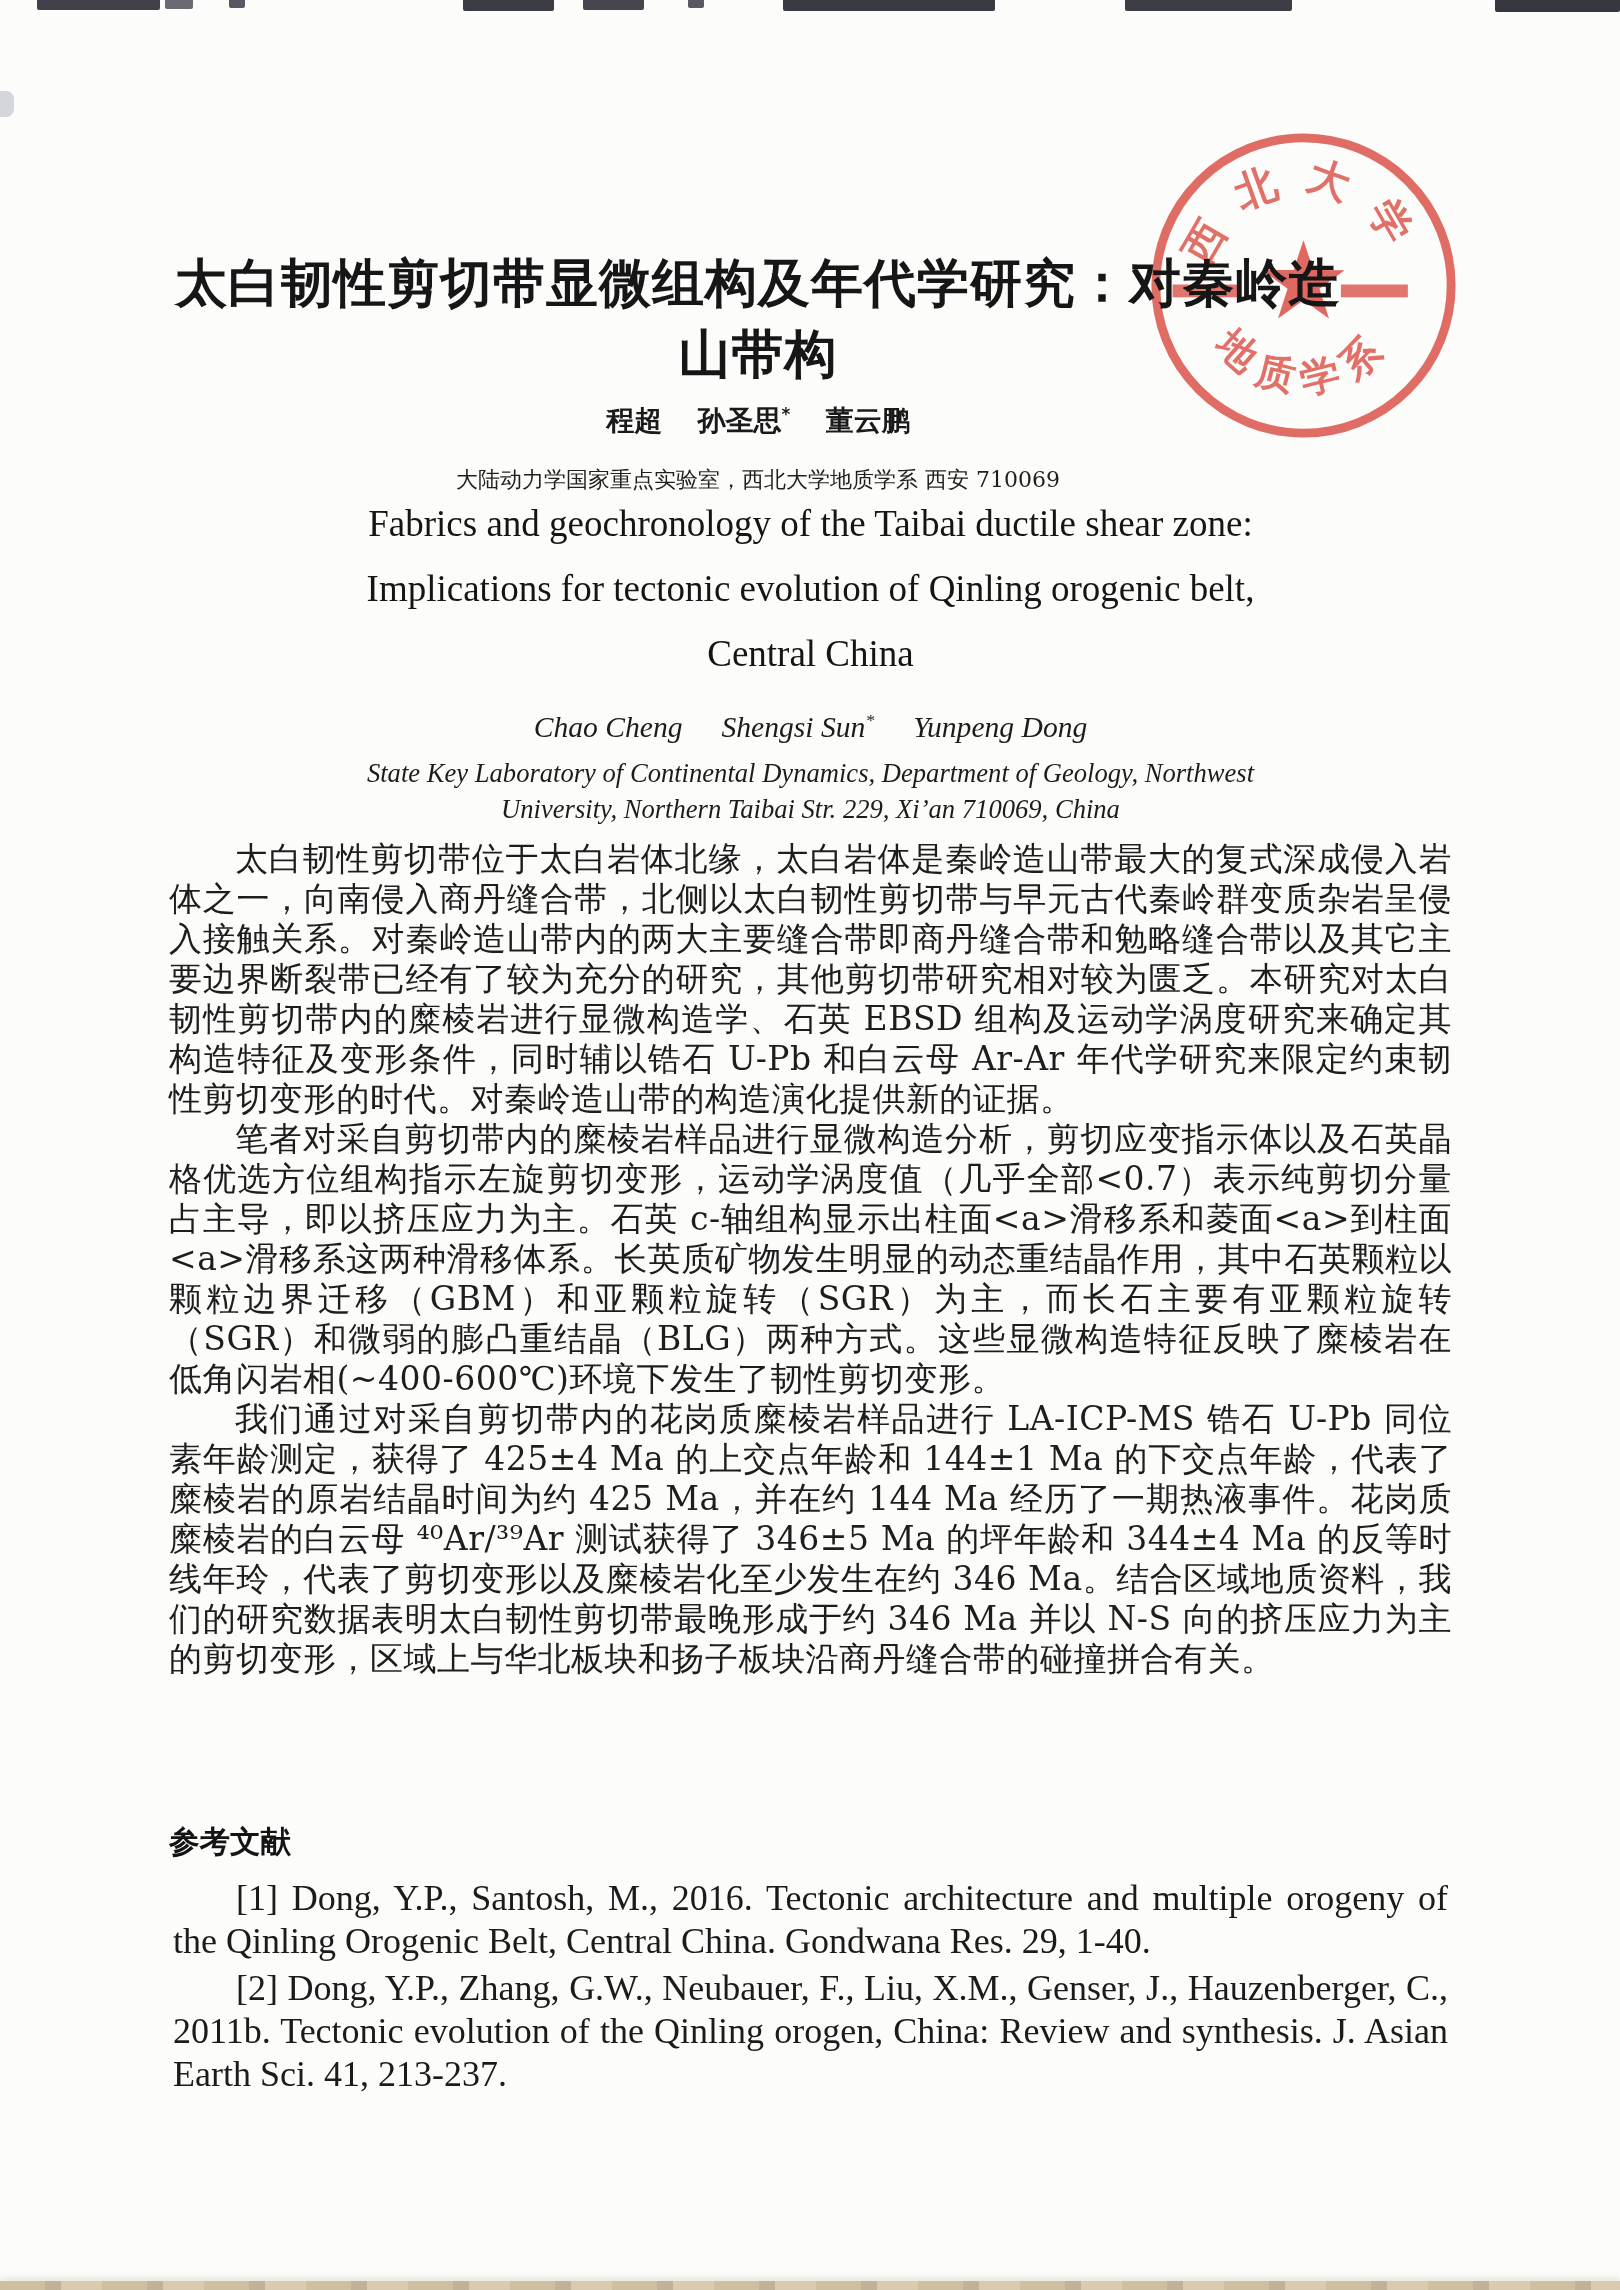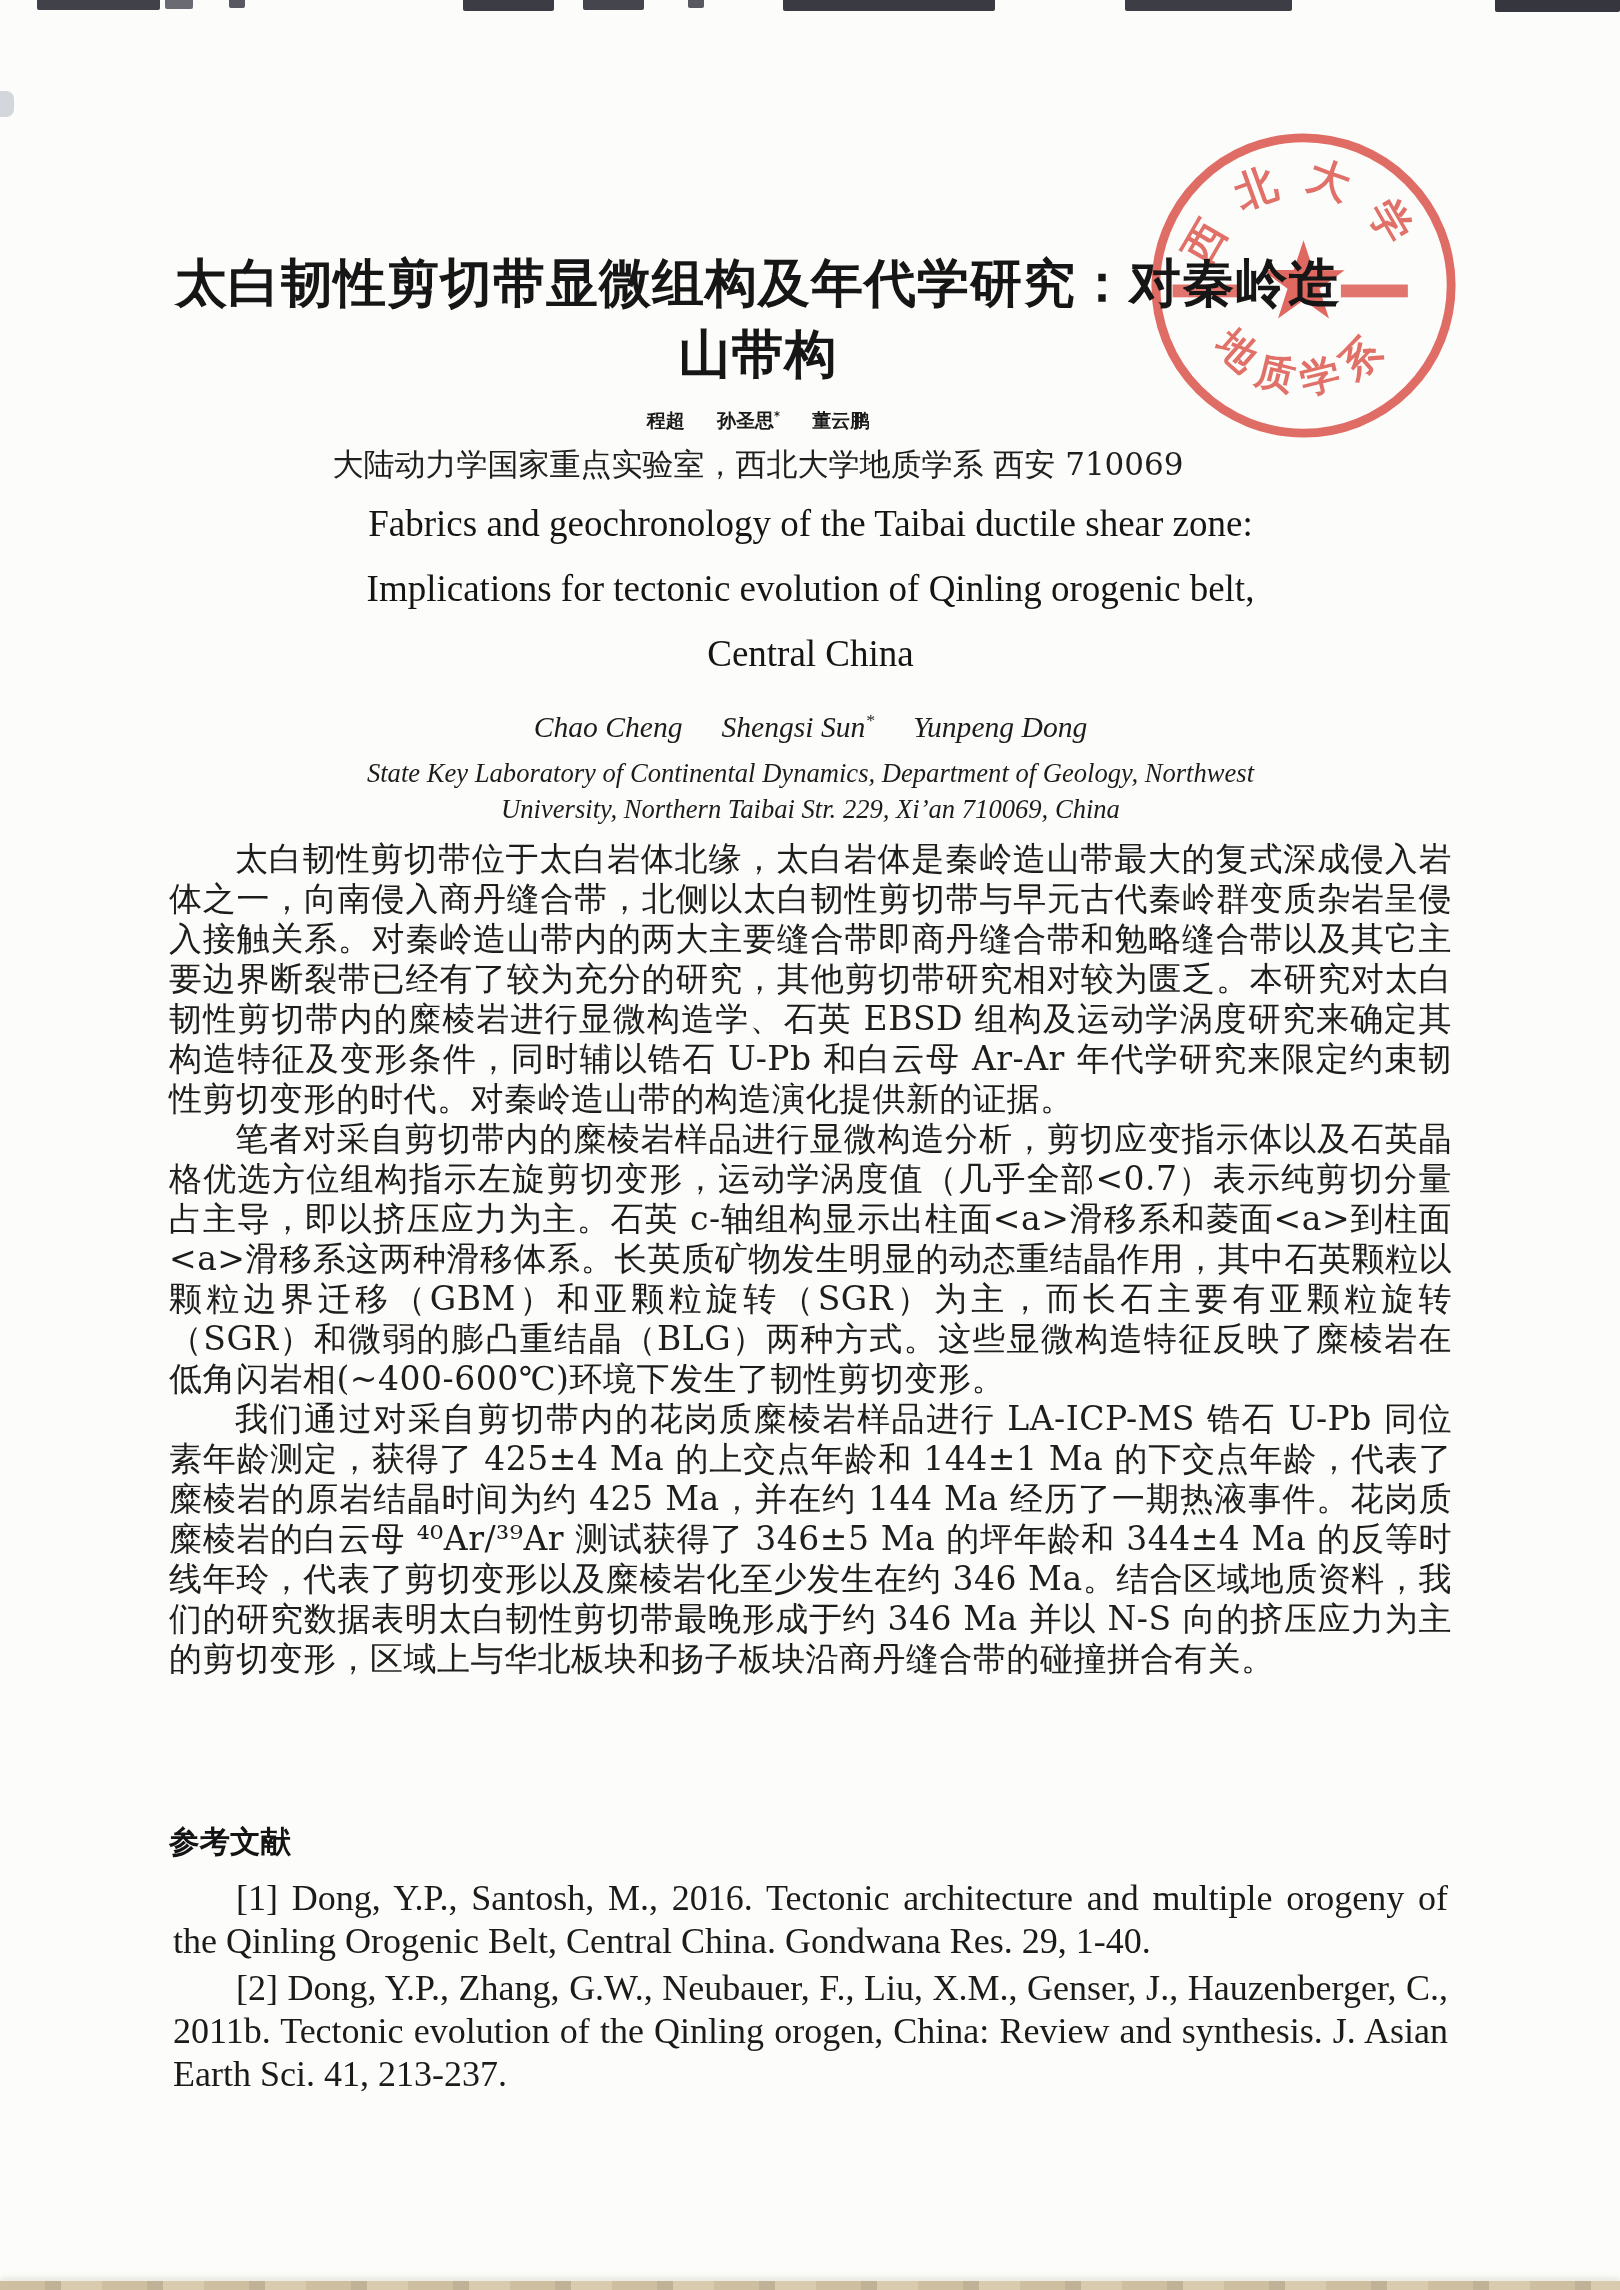--- a/index.html
+++ b/index.html
@@ -35,24 +35,24 @@
   .seal{position:absolute;left:1146px;top:128px;z-index:1;opacity:.88;}
   .seal text{font-family:"DejaVu Sans","Liberation Sans",sans-serif;font-weight:700;}
 
   
   .header-zh{position:absolute;left:167px;top:248px;width:1182px;text-align:center;z-index:2;}
   .title-zh{
     font-family:"DejaVu Sans","Liberation Sans",sans-serif;
     font-weight:700;font-size:52px;line-height:71px;letter-spacing:1px;color:#161616;
   }
   .authors-zh{margin-top:9.9px;font-family:"DejaVu Sans","Liberation Sans",sans-serif;
-    font-weight:600;font-size:19px;line-height:41px;color:#1a1a1a;}
+    font-weight:600;font-size:28px;line-height:41px;color:#1a1a1a;}
   .authors-zh .author{margin:0 12.8px;}
-  .affil-zh{margin-top:4px;font-family:"DejaVu Serif","Liberation Serif",serif;
-    font-size:31px;line-height:39px;color:#1f1f1f;}
+  .affil-zh{margin-top:19px;font-family:"DejaVu Serif","Liberation Serif",serif;
+    font-size:22px;line-height:39px;color:#1f1f1f;}
 
   
   .header-en{position:absolute;left:169px;top:491px;width:1283px;text-align:center;z-index:2;}
   .title-en{font-family:"Liberation Serif","DejaVu Serif",serif;font-size:37px;line-height:65px;color:#151515;}
   .authors-en{margin-top:21.7px;font-family:"Liberation Serif","DejaVu Serif",serif;
     font-style:italic;font-size:29.6px;line-height:39px;}
   .authors-en .author{margin:0 15.8px;}
   .affil-en{margin-top:7.9px;font-family:"Liberation Serif","DejaVu Serif",serif;
     font-style:italic;font-size:26.6px;line-height:36px;color:#1c1c1c;}
   sup{font-size:60%;vertical-align:super;line-height:0;}

